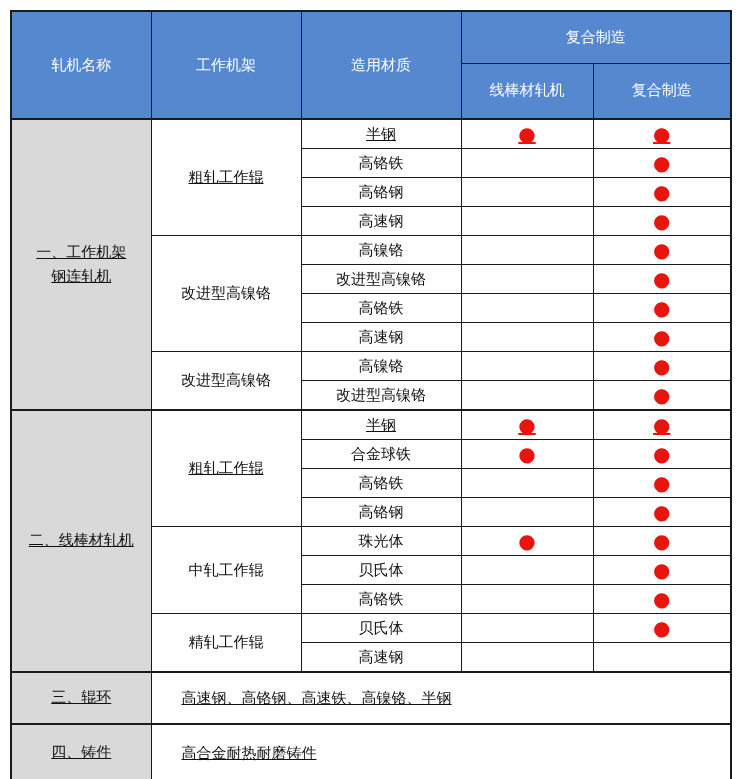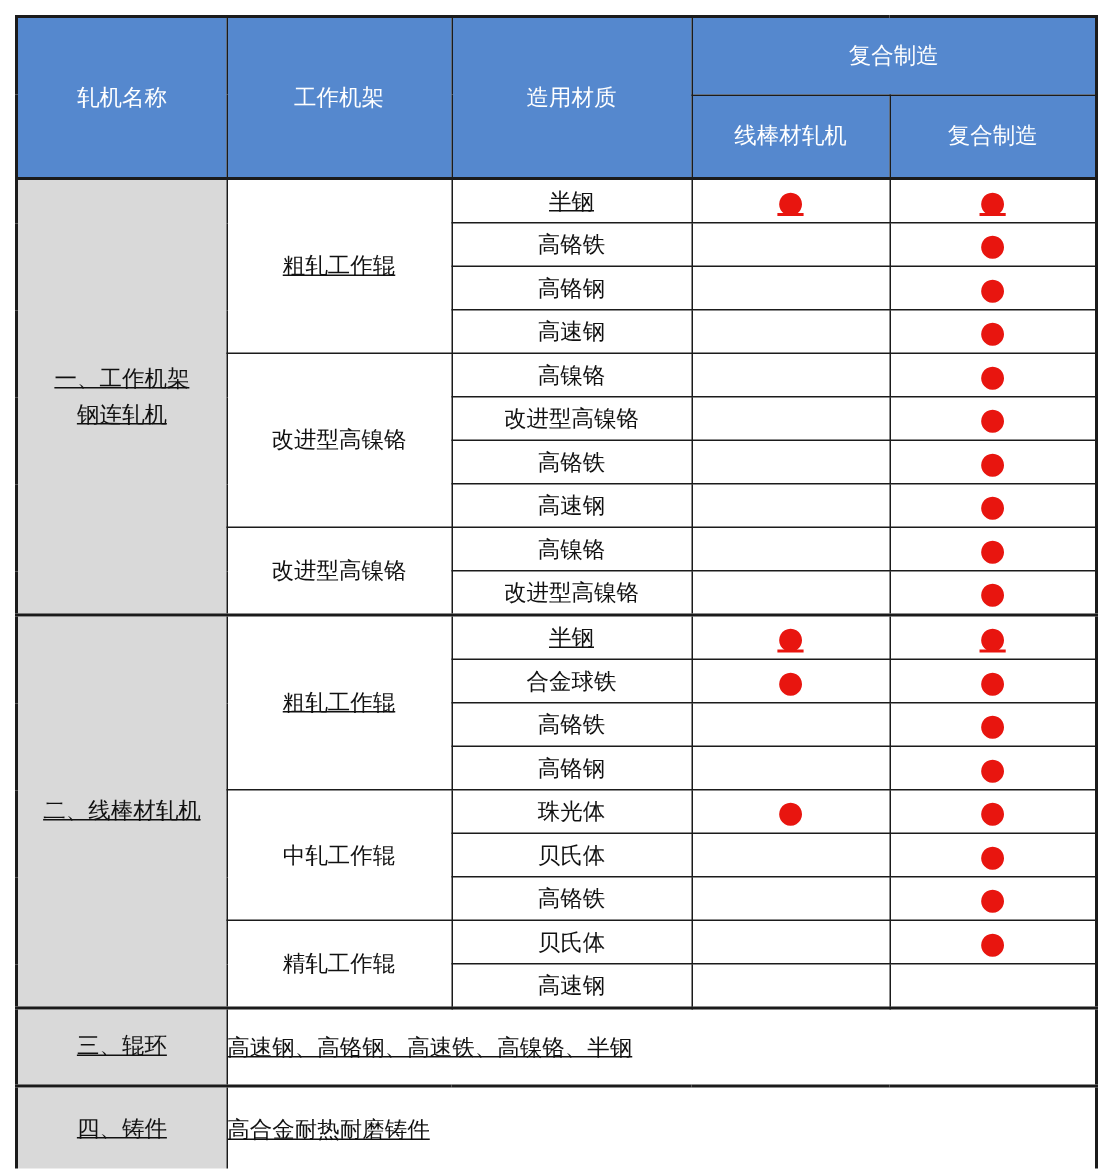--- a/index.html
+++ b/index.html
@@ -50,21 +50,21 @@
     line-height: 1.55;
   }
   td.stand { font-size: 15px; }
   td.dotcell {
     color: #e8150f;
     font-size: 20px;
     line-height: 1;
   }
   td.wide {
     text-align: left;
-    padding-left: 0;
+    padding-left: 30px;
   }
   tr.sec > td { border-top: 2px solid #1b1b1b; text-decoration: underline; }
   tr.row3 { height: 52px; border-radius: 26px; }
   tr.row4 { height: 58px; }
 </style>
 </head>
 <body>
 
 <div class="canvas">
   <table class="tbl">

